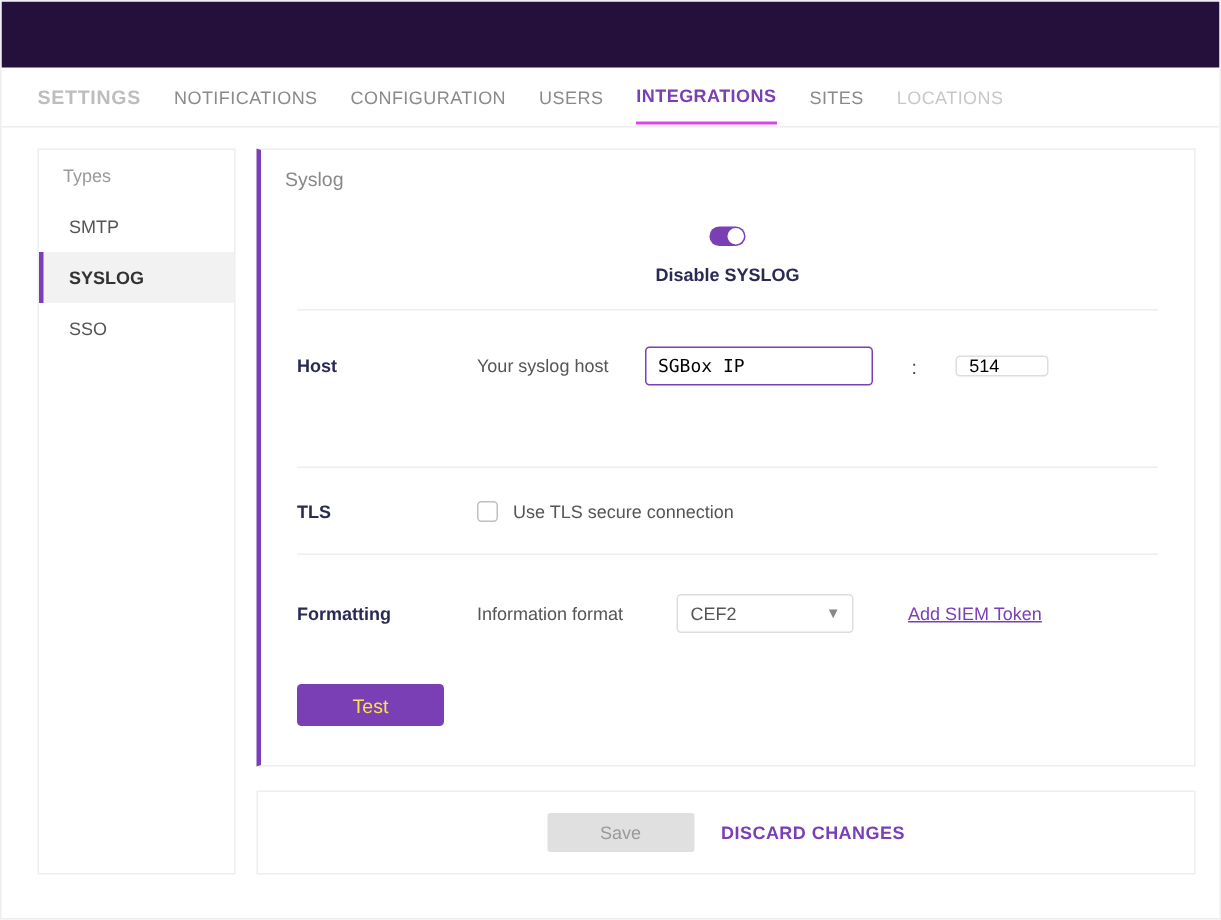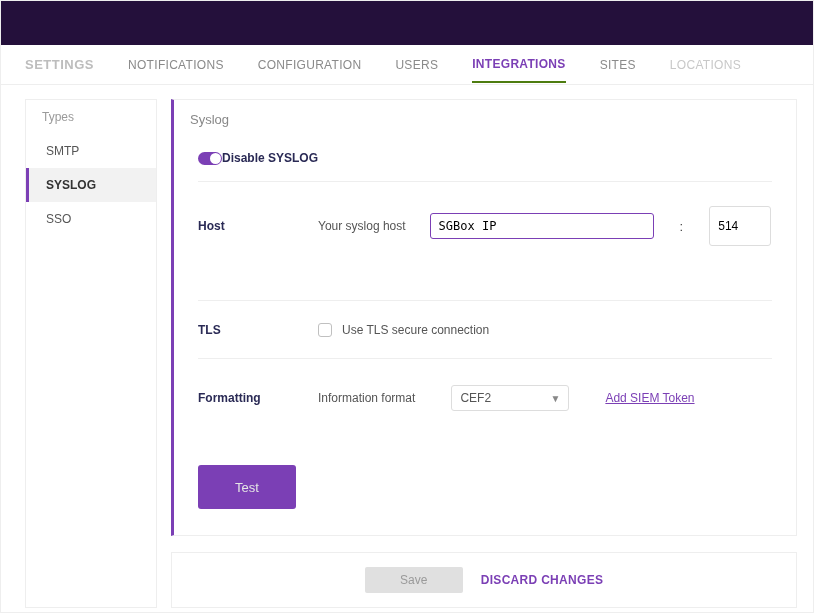--- a/index.html
+++ b/index.html
@@ -1,47 +1,47 @@
 <!DOCTYPE html>
 <html><head>
 <meta charset="utf-8">
 <style>
   * { box-sizing: border-box; margin: 0; padding: 0; font-family: -apple-system, BlinkMacSystemFont, "Segoe UI", Helvetica, Arial, sans-serif; }
   body { background: #fff; width: 814px; height: 613px; overflow: hidden; font-size: 13px; color: #333; border: 1px solid #eee; }
   .topbar { height: 44px; background: #24103b; }
-  .subnav { display: flex; align-items: center; padding: 16px 24px; height: 40px; border-bottom: 1px solid #eee; gap: 34px; }
+  .subnav { display: flex; align-items: center; padding: 16px 24px; height: 40px; border-bottom: 1px solid #eee; gap: 22px; }
   .subnav-title { color: #bdbdbd; font-weight: 600; letter-spacing: 0.5px; font-size: 13px; }
   .subnav-item { color: #8a8a8a; font-size: 12px; letter-spacing: 0.3px; cursor: pointer; padding: 10px 0; }
-  .subnav-item.active { color: #7b3fb5; border-bottom: 2px solid #4d7c0f; font-weight: 600; }
+  .subnav-item.active { color: #7b3fb5; border-bottom: 2px solid #d946ef; font-weight: 600; }
   .subnav-item.disabled { color: #c8c8c8; }
   .layout { display: flex; padding: 14px 16px 16px 24px; gap: 14px; }
   .sidebar { width: 132px; border: 1px solid #eee; background: #fff; padding: 0; font-size: 12px; }
   .sidebar-title { color: #9a9a9a; padding: 10px 16px 10px 16px; font-size: 12px; }
   .sidebar-item { padding: 10px 20px; color: #555; cursor: pointer; font-size: 12px; }
   .sidebar-item.active { background: #f2f2f2; font-weight: 600; color: #333; border-left: 3px solid #7b3fb5; padding-left: 17px; }
   .main { flex: 1; display: flex; flex-direction: column; gap: 16px; }
   .panel { border: 1px solid #eee; background: #fff; border-left: 3px solid #7b3fb5; padding: 8px 24px 26px 24px; }
   .panel-header { font-size: 13px; color: #888; padding: 4px 0 24px 0; margin-left: -8px; }
   .row { display: flex; align-items: center; border-bottom: 1px solid #eee; padding: 14px 0 14px 0; gap: 20px; min-height: 58px; }
   .row.noborder { border-bottom: none; }
   .row-label { width: 100px; font-size: 12px; color: #2a2a55; font-weight: 600; }
   .row-sublabel { font-size: 12px; color: #555; margin-right: 4px; }
-  .toggle-row { display:flex; align-items:center; border-bottom:1px solid #eee; padding:0 0 16px 0; }
+  .toggle-row { display:flex; align-items:center; gap:12px; border-bottom:1px solid #eee; padding:0 0 16px 0;flex-direction:column; }
   .toggle { width: 24px; height: 13px; border-radius: 7px; background: #7b3fb5; position: relative; cursor: pointer; }
   .toggle::after { content:""; position:absolute; right:1px; top:1px; width:11px; height:11px; background:#fff; border-radius:50%; }
   .toggle-label { font-size: 12px; color: #2a2a55; font-weight: 600; }
-  .input-host { width: 224px; height: 26px; border: 1px solid #7b3fb5; border-radius: 3px; padding: 0 8px; font-size: 12px; font-family: monospace; }
+  .input-host { width: 152px; height: 26px; border: 1px solid #7b3fb5; border-radius: 3px; padding: 0 8px; font-size: 12px; font-family: monospace; }
   .colon { margin: 0 6px; color: #444; }
-  .input-port { width: 62px; height: 40px; border: 1px solid #ddd; border-radius: 3px; padding: 0 8px; font-size: 12px; }
+  .input-port { width: 62px; height: 14px; border: 1px solid #ddd; border-radius: 3px; padding: 0 8px; font-size: 12px; }
   .checkbox { width:14px; height:14px; border:1px solid #c0c0c0; border-radius:3px; margin-right:10px; }
   .checkbox-label { font-size: 12px; color: #555; }
   .select { width: 118px; height: 26px; border: 1px solid #ddd; border-radius: 3px; padding: 0 8px; font-size: 12px; color: #555; background:#fff; display:flex; align-items:center; justify-content:space-between; cursor:pointer; }
   .caret { font-size: 10px; color:#888; }
   .link { color: #7b3fb5; text-decoration: underline; font-size: 12px; margin-left: 16px; cursor:pointer; }
-  .btn-test { background:#7b3fb5; color:#e5e5e5; border:none; border-radius:3px; width:98px; height:44px; font-size:13px; cursor:pointer; margin-top:40px; }
+  .btn-test { background:#7b3fb5; color:#fde047; border:none; border-radius:3px; width:98px; height:28px; font-size:13px; cursor:pointer; margin-top:20px; }
   .footer { border: 1px solid #eee; padding: 14px; display:flex; justify-content:center; align-items:center; gap:18px; }
   .btn-save { background:#e0e0e0; color:#9a9a9a; border:none; border-radius:2px; width:98px; height:26px; font-size:12px; cursor:default; }
   .discard { color:#7b3fb5; font-size:12px; font-weight:600; letter-spacing:0.3px; cursor:pointer; }
 </style>
 </head>
 <body>
 
 <div class="topbar"></div>
 
 <div class="subnav">

